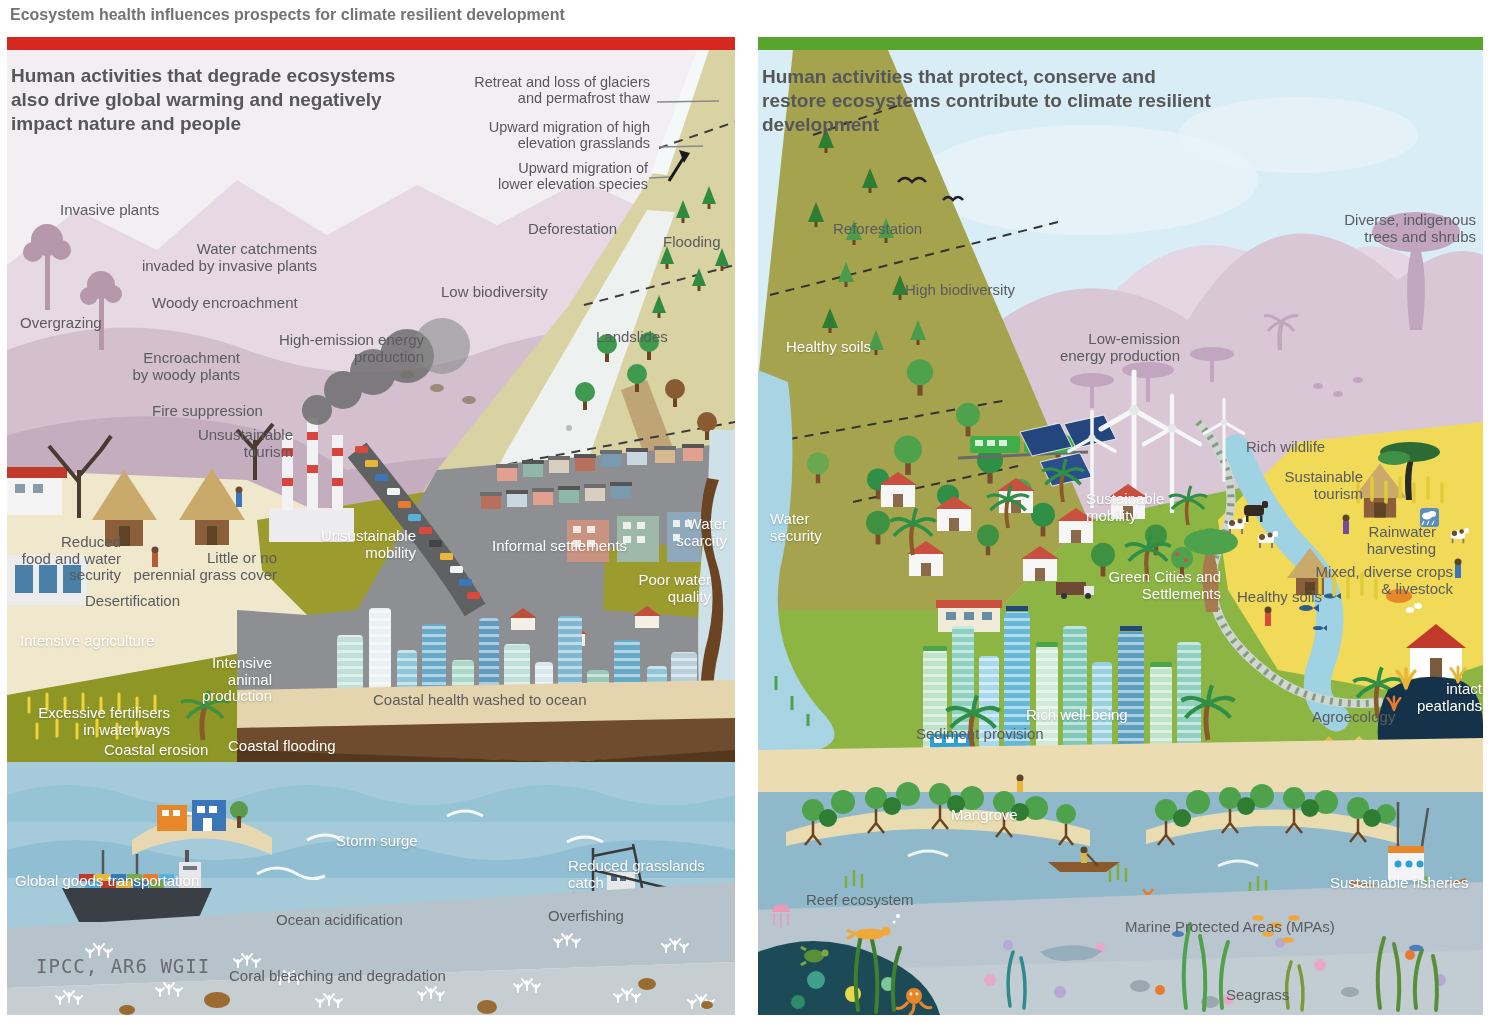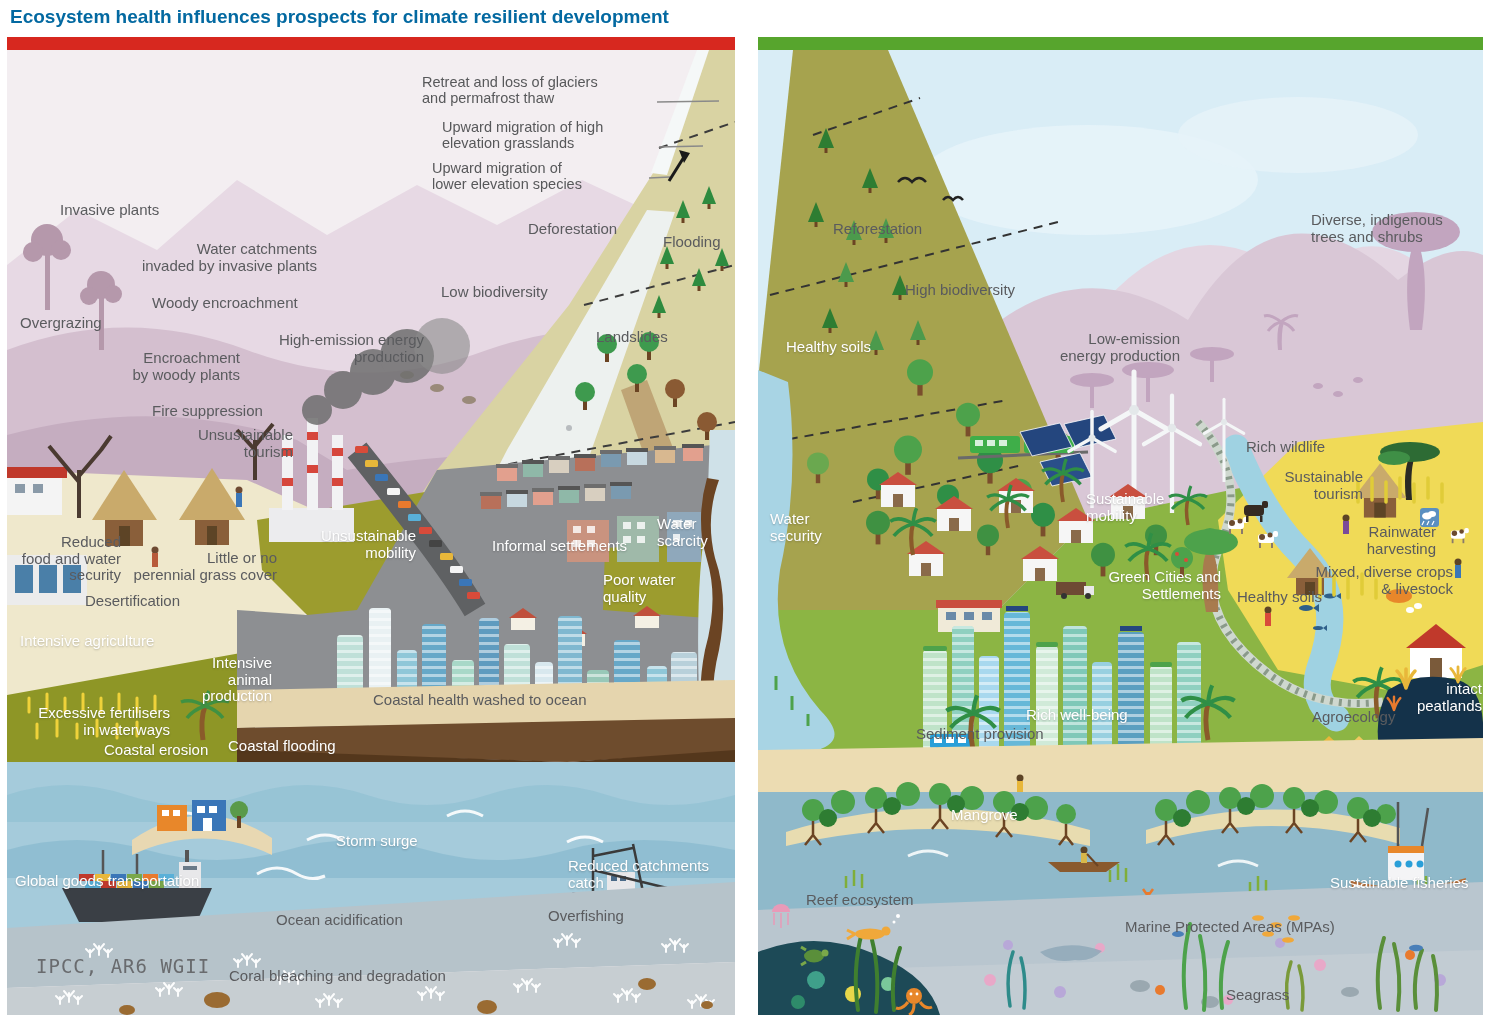--- a/index.html
+++ b/index.html
@@ -1,29 +1,29 @@
 <!DOCTYPE html>
 <html><head>
 <meta charset="utf-8">
 <style>
   html,body{margin:0;padding:0;background:#fff}
   .canvas{position:relative;width:1497px;height:1023px;background:#fff;
           font-family:"Liberation Sans",sans-serif;overflow:hidden}
-  .page-title{position:absolute;left:10px;top:6px;font-size:19px;font-weight:bold;color:#0369a1}
+  .page-title{position:absolute;left:10px;top:6px;font-size:16px;font-weight:bold;color:#737373}
   .panel{position:absolute;top:37px;height:978px}
   .panel.left{left:7px;width:728px}
   .panel.right{left:758px;width:725px}
   .bar{position:absolute;left:0;top:0;width:100%;height:13px}
   .panel.left .bar{background:#d7281f}
   .panel.right .bar{background:#57a52d}
   .scene{position:absolute;left:0;top:13px;width:100%;height:965px;display:block}
   .labels{position:absolute;left:0;top:13px;right:0;bottom:0}
   .lbl{position:absolute;font-size:15px;line-height:1.1;color:#5a5b5e;white-space:pre-line}
   .w{color:#fff;text-shadow:0 1px 2px rgba(40,40,40,.28)}
-  .c{text-align:right}.r{}
+  .c{text-align:right}.r{text-align:right}
   .hdr{position:absolute;font-size:19px;line-height:1.27;font-weight:bold;color:#565759;white-space:pre-line}
   .callout{position:absolute;font-size:14.5px;line-height:1.12;color:#57585a;white-space:pre-line}
   .mono{font-family:"DejaVu Sans Mono",monospace;font-size:19px;color:#696b6e;letter-spacing:1px}
 </style>
 </head>
 <body>
 
 <div class="canvas">
   <div class="page-title">Ecosystem health influences prospects for climate resilient development</div>
 
@@ -452,20 +452,23 @@
       <g fill="#9a6b32">
         <ellipse cx="210" cy="950" rx="13" ry="8"></ellipse>
           <ellipse cx="480" cy="957" rx="10" ry="7"></ellipse>
           <ellipse cx="120" cy="960" rx="8" ry="5"></ellipse>
           <ellipse cx="640" cy="934" rx="9" ry="6"></ellipse>
           <ellipse cx="700" cy="955" rx="6" ry="4"></ellipse>
       </g>
     </svg>
 
     <div class="labels">
+      <div class="hdr" style="left:4px;top:14px;width:445px">Human activities that degrade ecosystems
+also drive global warming and negatively
+impact nature and people</div>
       <div class="callout r" style="left:415px;top:24px;width:228px">Retreat and loss of glaciers
 and permafrost thaw</div>
       <div class="callout r" style="left:435px;top:69px;width:208px">Upward migration of high
 elevation grasslands</div>
       <div class="callout r" style="left:425px;top:110px;width:216px">Upward migration of
 lower elevation species</div>
 
       <div class="lbl" style="left:53px;top:152px">Invasive plants</div>
       <div class="lbl c" style="left:85px;top:191px;width:225px">Water catchments
 invaded by invasive plants</div>
@@ -499,21 +502,21 @@
       <div class="lbl w c" style="left:170px;top:605px;width:95px">Intensive
 animal
 production</div>
       <div class="lbl w c" style="left:8px;top:655px;width:155px">Excessive fertilisers
 in waterways</div>
       <div class="lbl w" style="left:97px;top:692px">Coastal erosion</div>
       <div class="lbl w" style="left:221px;top:688px">Coastal flooding</div>
       <div class="lbl" style="left:366px;top:642px">Coastal health washed to ocean</div>
       <div class="lbl w" style="left:8px;top:823px">Global goods transportation</div>
       <div class="lbl w" style="left:329px;top:783px">Storm surge</div>
-      <div class="lbl w" style="left:561px;top:808px">Reduced catchments catch</div>
+      <div class="lbl w" style="left:561px;top:808px">Reduced grasslands catch</div>
       <div class="lbl" style="left:269px;top:862px">Ocean acidification</div>
       <div class="lbl" style="left:541px;top:858px">Overfishing</div>
       <div class="lbl mono" style="left:29px;top:906px">IPCC, AR6 WGII</div>
       <div class="lbl" style="left:222px;top:918px">Coral bleaching and degradation</div>
     </div>
   </section>
 
   <section class="panel right">
     <div class="bar"></div>
 
@@ -1047,20 +1050,23 @@
         <g>
             <circle cx="156" cy="946" r="8" fill="#e8872a"></circle>
             <path d="M150 952 q-6 8 -12 6 M156 954 q0 9 -5 11 M162 952 q6 8 12 5" stroke="#e8872a" stroke-width="3" fill="none"></path>
             <circle cx="153" cy="944" r="1.4" fill="#fff"></circle>
             <circle cx="159" cy="944" r="1.4" fill="#fff"></circle>
           </g>
       </g>
     </svg>
 
     <div class="labels">
+      <div class="hdr" style="left:4px;top:15px;width:510px">Human activities that protect, conserve and
+restore ecosystems contribute to climate resilient
+development</div>
       <div class="lbl" style="left:75px;top:171px">Reforestation</div>
       <div class="lbl" style="left:147px;top:232px">High biodiversity</div>
       <div class="lbl r" style="left:553px;top:162px;width:165px">Diverse, indigenous
 trees and shrubs</div>
       <div class="lbl w" style="left:28px;top:289px">Healthy soils</div>
       <div class="lbl c" style="left:286px;top:281px;width:136px">Low-emission
 energy production</div>
       <div class="lbl w" style="left:12px;top:461px">Water
 security</div>
       <div class="lbl w" style="left:328px;top:441px">Sustainable

